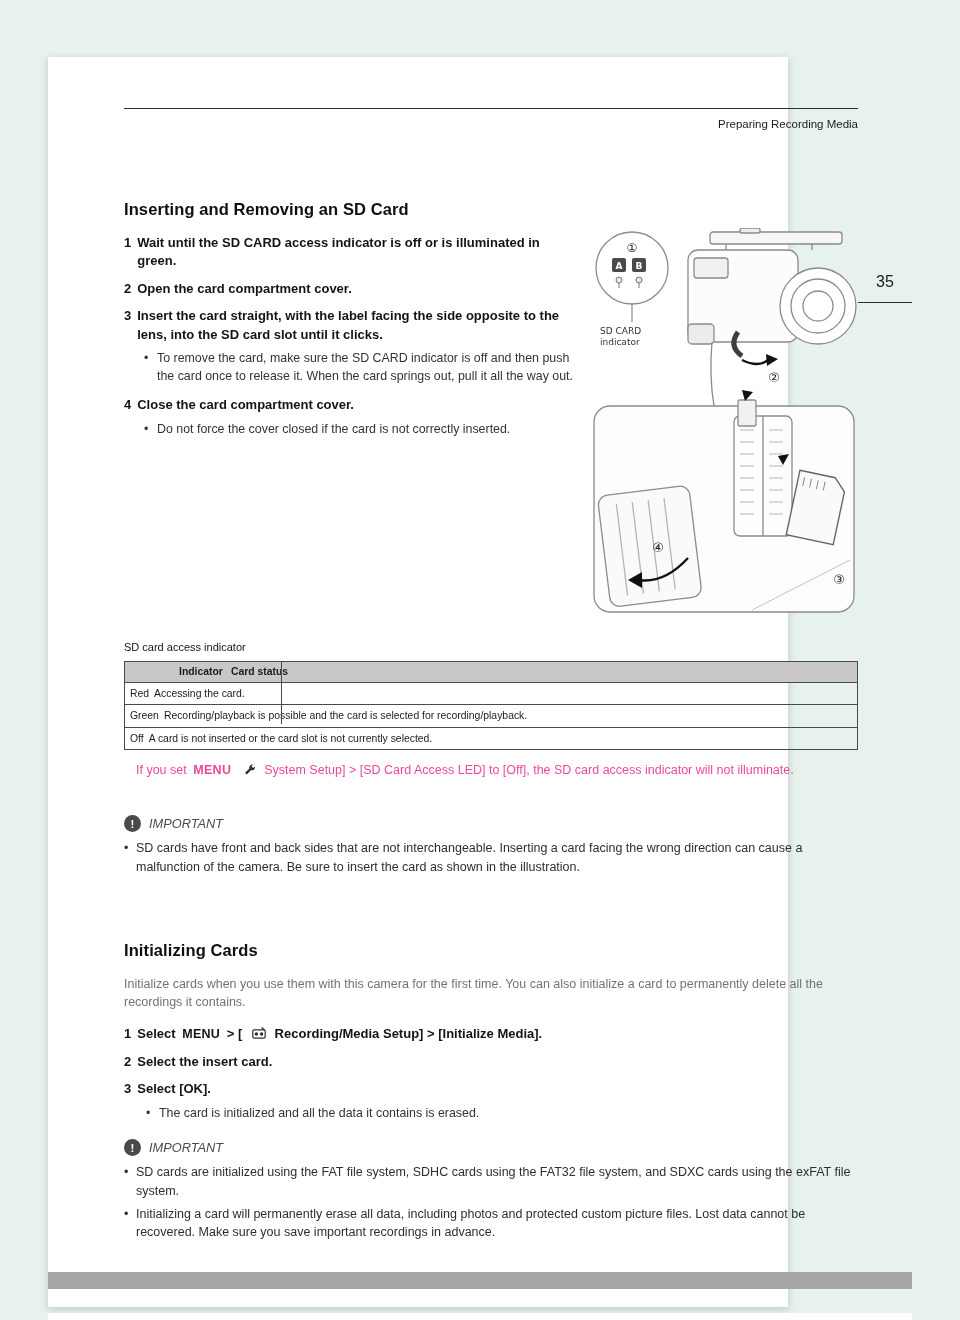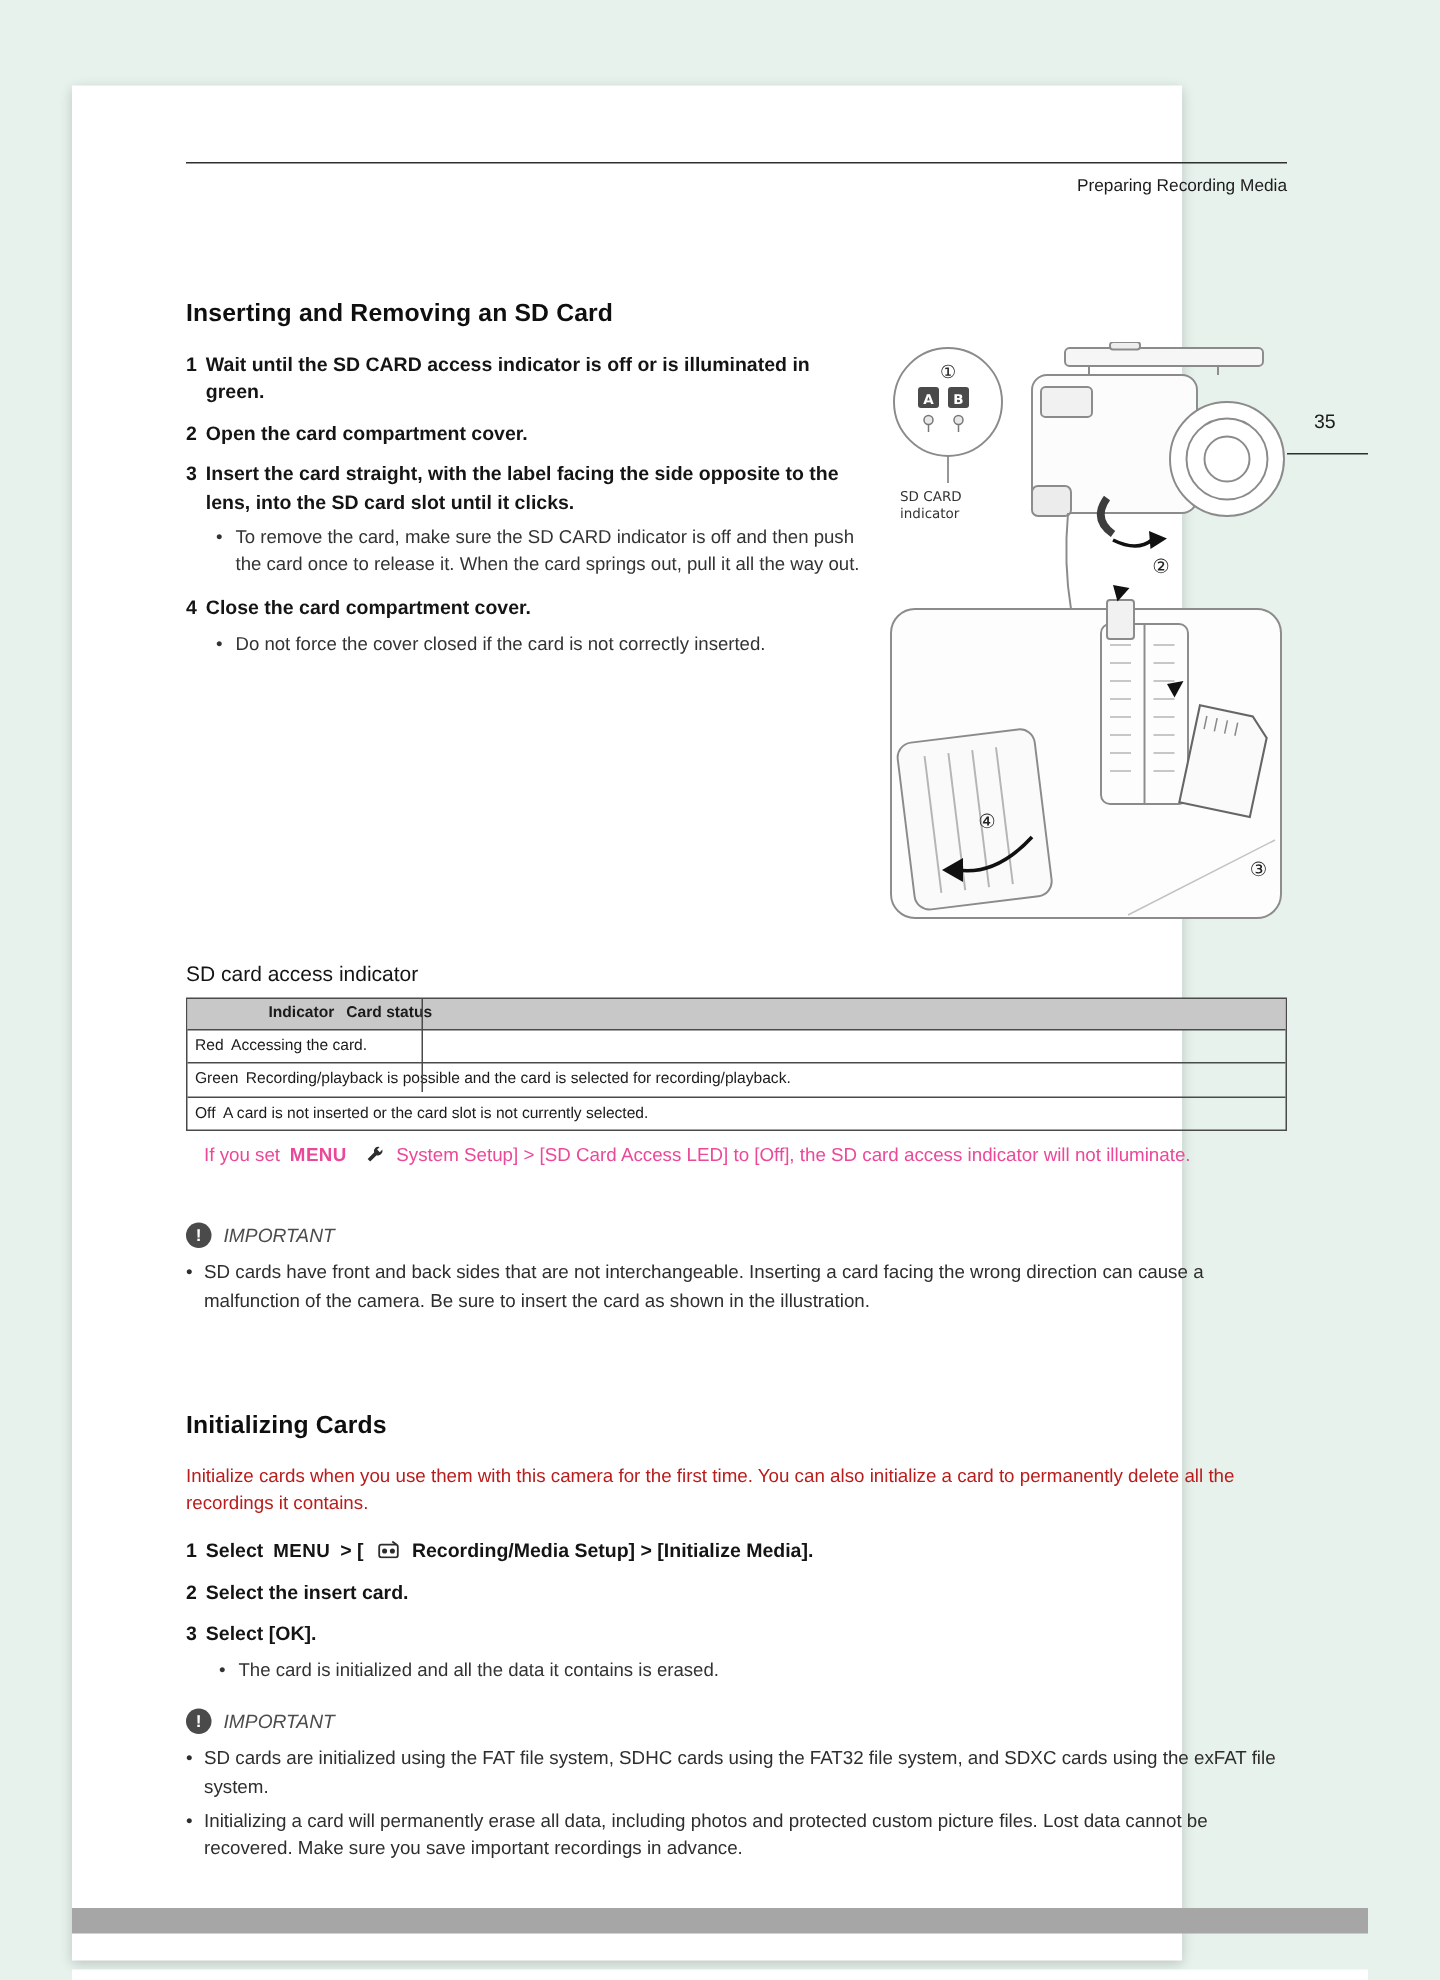--- a/index.html
+++ b/index.html
@@ -11,39 +11,39 @@
   }
   .page {
     position:absolute; left:48px; top:57px; width:740px; height:1250px;
     background:#ffffff;
     box-shadow:0 2px 8px rgba(0,0,0,0.18);
   }
   .abs {position:absolute;}
 
   .top-rule {left:76px; top:51px; width:734px; height:1px; background:#2f2f2f;}
   .doc-header {left:76px; top:61px; width:734px; text-align:right; font-size:11.5px; color:#1c1c1c;}
-  .page-num {left:828px; top:216px; font-size:13px; color:#1c1c1c;}
+  .page-num {left:828px; top:216px; font-size:16px; color:#1c1c1c;}
   .page-num-rule {left:810px; top:245px; width:54px; height:1px; background:#2f2f2f;}
 
   .sec-title {font-size:16.5px; font-weight:bold; color:#0f0f0f; margin:0 0 15px; letter-spacing:0.1px;}
 
   .section-1 {left:76px; top:143px; width:734px; height:440px;}
   .steps {width:456px;}
   .step-block {margin:0;}
   .step-line {display:flex; gap:6px; font-size:13px; font-weight:bold; color:#141414; line-height:1.42; margin-bottom:9px;}
   .step-num {flex:0 0 auto;}
   .step-text {flex:1 1 auto;}
   ul.bullets {list-style:none; margin:-3px 0 11px 20px; padding:0;}
   ul.bullets li {position:relative; padding-left:13px; font-size:12.4px; font-weight:normal; color:#333333; line-height:1.42; margin-bottom:4px;}
   ul.bullets li::before {content:"\2022"; position:absolute; left:0; top:0;}
 
   .illustration {left:468px; top:28px;}
 
   .table-block {left:76px; top:584px; width:734px;}
-  .table-caption {font-size:14px; color:#141414; margin:0 0 8px;}
+  .table-caption {font-size:11px; color:#141414; margin:0 0 8px;}
   .sd-table {position:relative; border:1px solid #4a4a4a; font-size:10.4px; color:#1b1b1b;}
   .sd-thead {background:#c8c8c8; display:flex; gap:8px; padding:3px 5px 3px 54px; font-weight:bold; line-height:1.3;}
   .sd-row {border-top:1px solid #4a4a4a; padding:4px 5px; line-height:1.3;}
   .sd-row .ind {margin-right:5px;}
   .col-divider {position:absolute; left:156px; top:0; width:1px; height:62px; background:#4a4a4a;}
 
   .menu-note {left:88px; top:704px; width:734px; font-size:12.5px; color:#ec4899; line-height:1.45;}
   .menu-wm {font-weight:bold; font-size:12.5px; letter-spacing:0.3px; margin:0 3px;}
   .inline-icon {display:inline-block; vertical-align:-1px; margin:0 5px 0 6px;}
 
@@ -53,21 +53,21 @@
   .imp-head {display:flex; align-items:center; gap:8px; margin-bottom:7px;}
   .imp-icon {width:17px; height:17px; border-radius:50%; background:#4a4a4a; color:#ffffff;
     font-weight:bold; font-size:11.5px; display:flex; align-items:center; justify-content:center; flex:0 0 auto;}
   .imp-icon::before {content:"!";}
   .imp-label {font-size:12.8px; color:#4c4c4c;font-style:italic;}
   ul.imp-bullets {list-style:none; margin:0; padding:0;}
   ul.imp-bullets li {position:relative; padding-left:12px; font-size:12.5px; color:#2e2e2e; line-height:1.5; margin-bottom:4px;}
   ul.imp-bullets li::before {content:"\2022"; position:absolute; left:0; top:0;}
 
   .section-2 {left:76px; top:884px; width:734px;}
-  .intro {font-size:12.5px; color:#b91c1c; line-height:1.45; margin:0 0 14px;}
+  .intro {font-size:12.5px; color:#737373; line-height:1.45; margin:0 0 14px;}
   .section-2 ul.bullets {margin-left:22px;}
 
   .footer-bar {left:0; top:1215px; width:864px; height:17px; background:#a6a6a6;}
   .next-page-strip {position:absolute; left:48px; top:1313px; width:864px; height:7px; background:#ffffff;}
 
   svg text {font-family:"DejaVu Sans","Liberation Sans",sans-serif;}
 </style>
 </head>
 <body>
 

